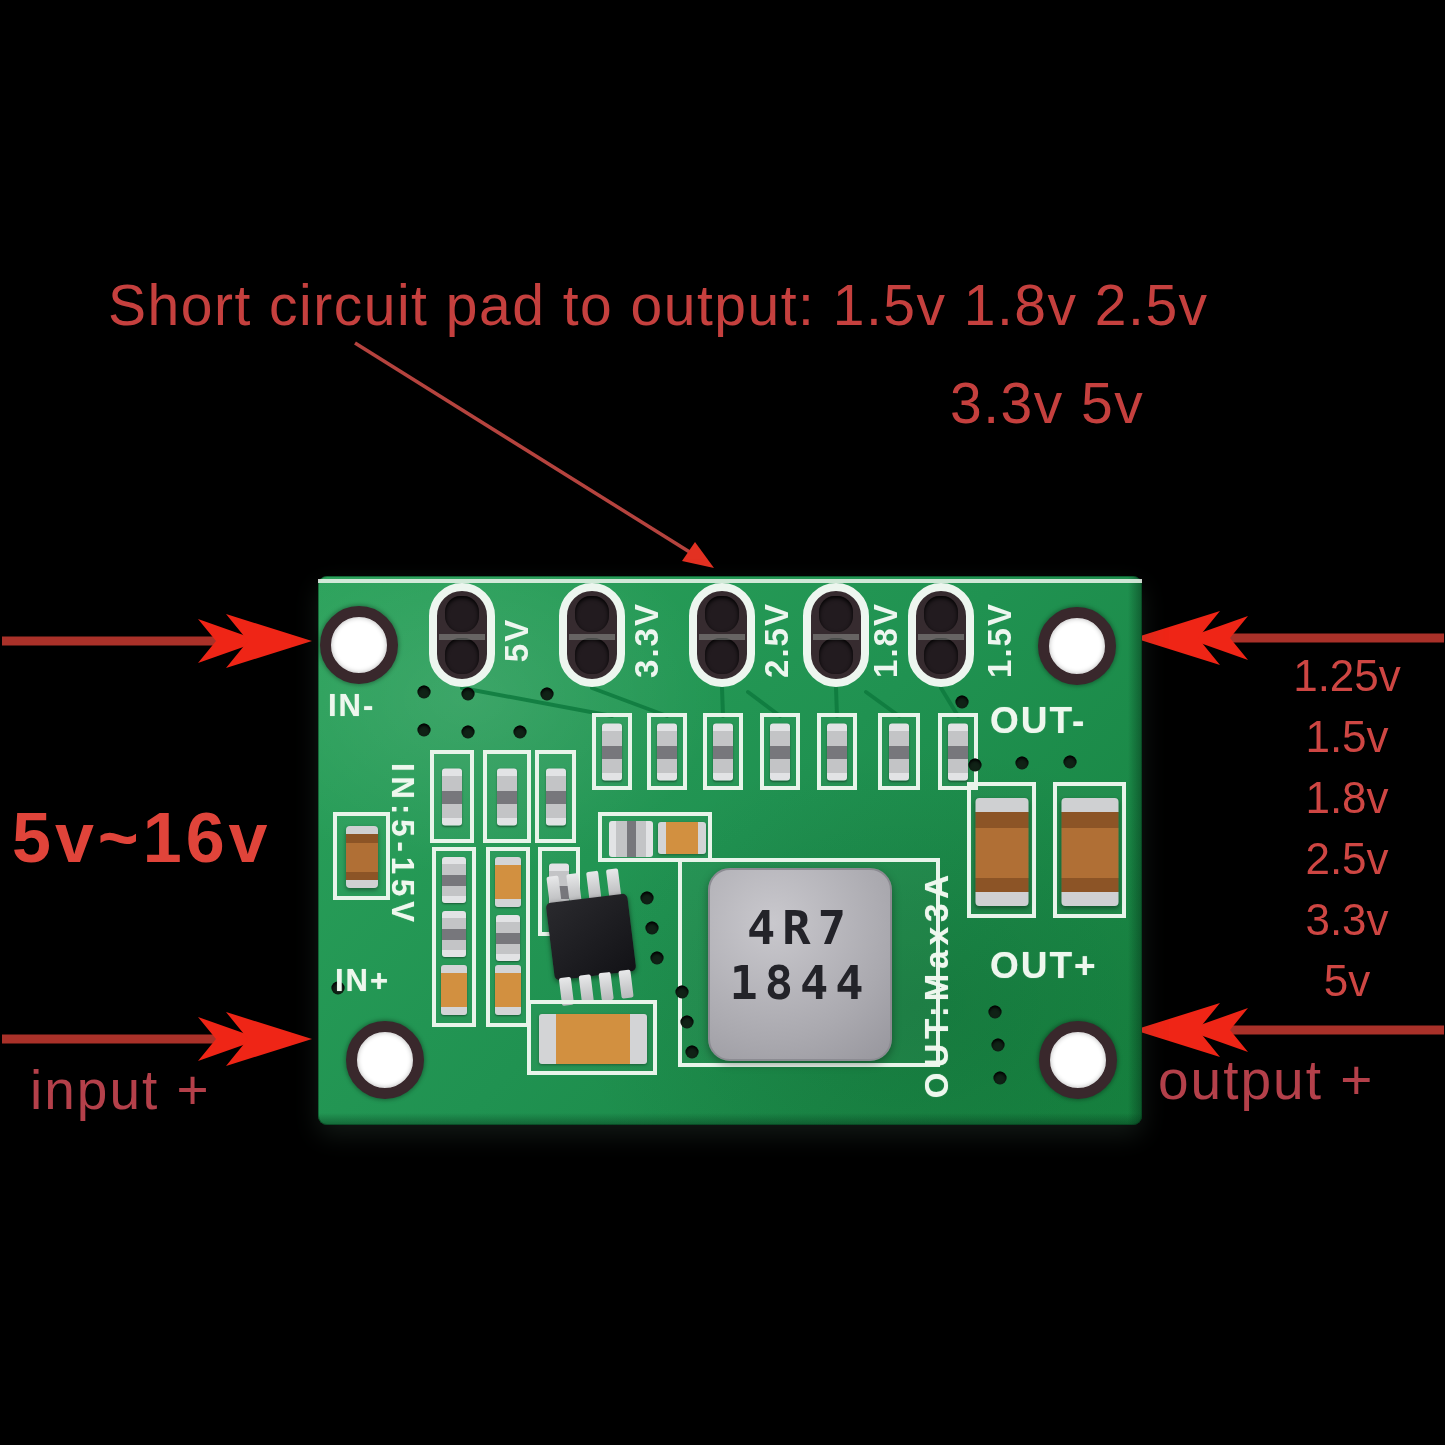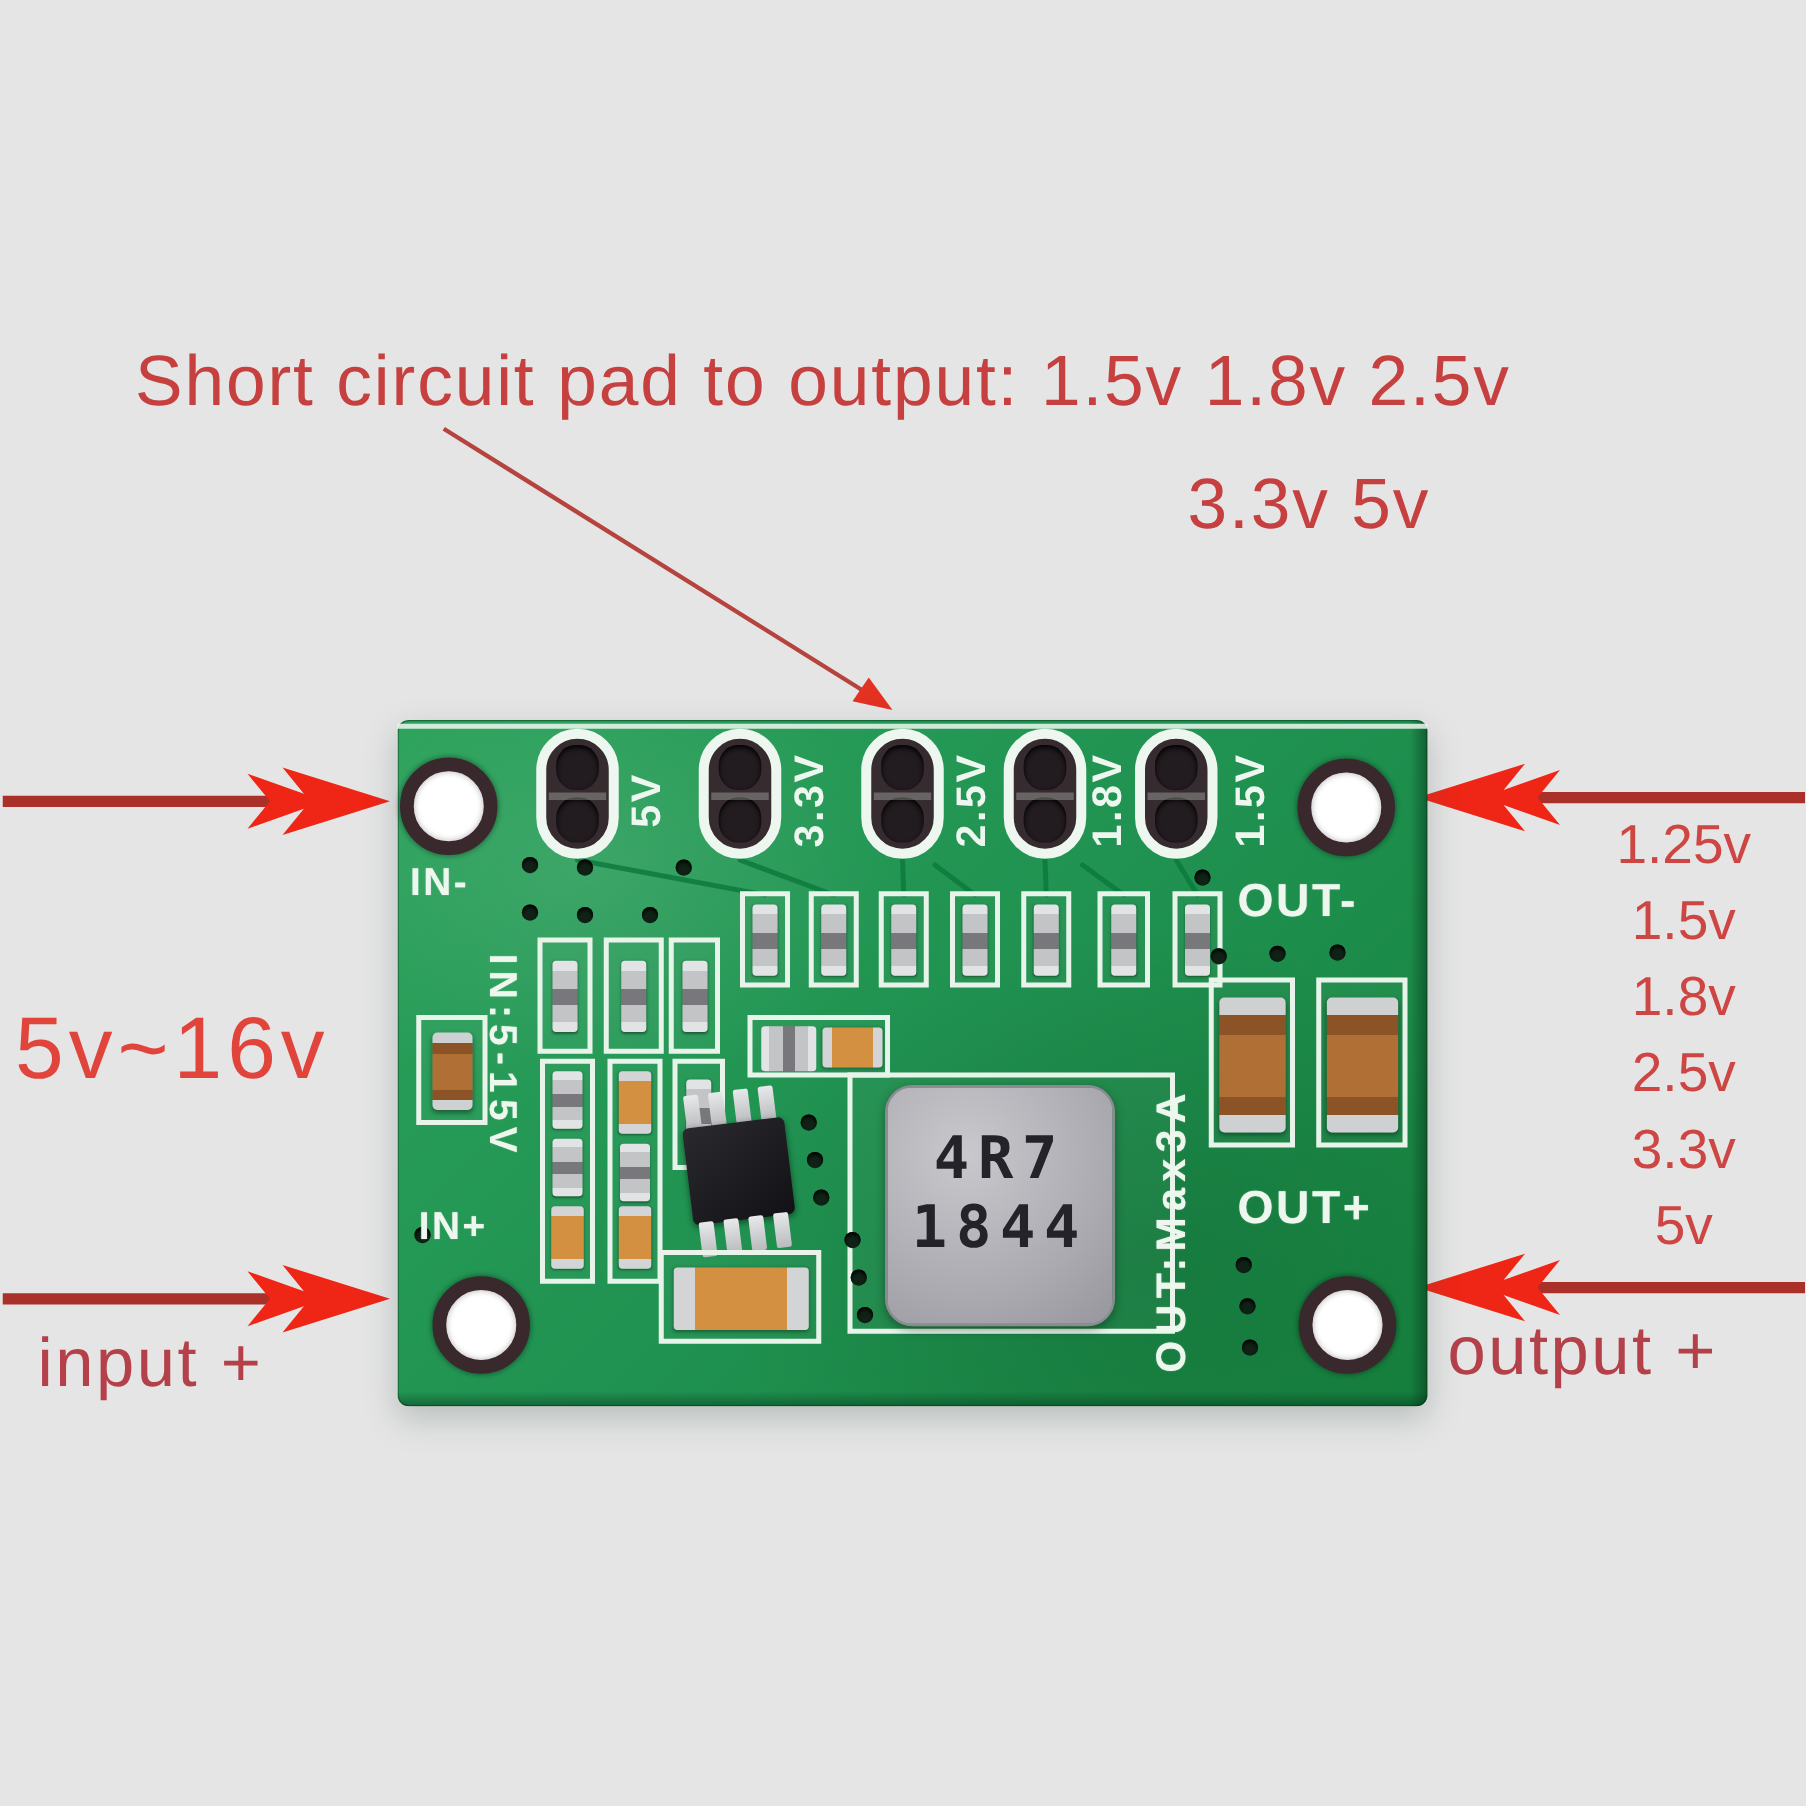--- a/index.html
+++ b/index.html
@@ -1,21 +1,21 @@
 <!DOCTYPE html>
 <html><head>
 <meta charset="utf-8">
 <style>
   html,body{margin:0;padding:0;background:#fff;}
-  #stage{position:relative;width:1445px;height:1445px;background:#e5e5e5;overflow:hidden;
+  #stage{position:relative;width:1445px;height:1445px;background:#000000;overflow:hidden;
          font-family:"Liberation Sans",sans-serif;}
   
   .red-heading{position:absolute;color:#c5403e;font-size:57px;letter-spacing:1.5px;white-space:nowrap;}
   .red-label{position:absolute;color:#b4404a;font-size:55px;letter-spacing:2px;white-space:nowrap;}
-  .red-range{position:absolute;color:#e0443a;font-size:70px;letter-spacing:4px;white-space:nowrap;}
+  .red-range{position:absolute;color:#e0443a;font-size:70px;letter-spacing:4px;white-space:nowrap;font-weight:bold;}
   .vlist{position:absolute;left:1262px;top:652px;width:170px;display:flex;flex-direction:column;
          gap:13px;align-items:center;}
   .vitem{color:#ce4643;font-size:44px;line-height:48px;white-space:nowrap;}
   .arrow{position:absolute;}
   
   .pcb{position:absolute;left:318px;top:576px;width:824px;height:549px;border-radius:9px;
        background:
          radial-gradient(420px 300px at 18% 22%, rgba(255,255,255,.10), transparent 60%),
          radial-gradient(520px 400px at 72% 78%, rgba(0,40,15,.16), transparent 65%),
          linear-gradient(135deg,#2ba25b 0%,#209251 50%,#16823f 100%);

